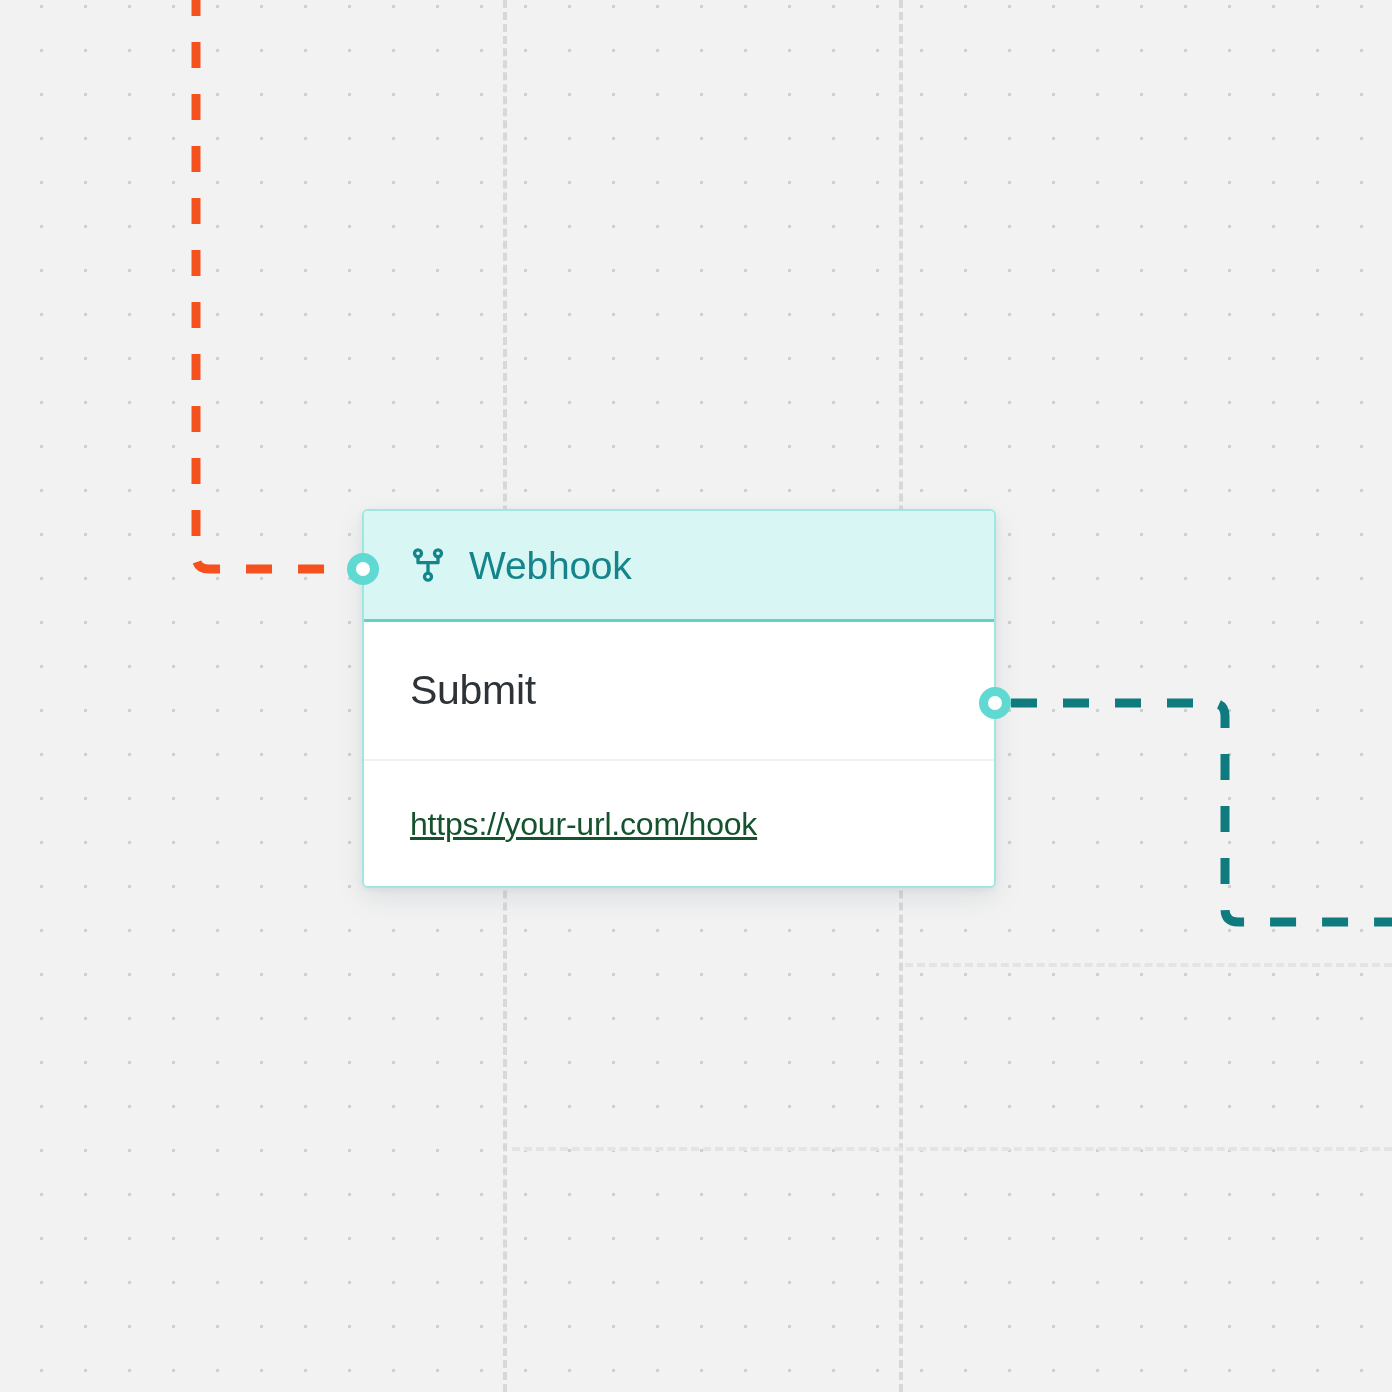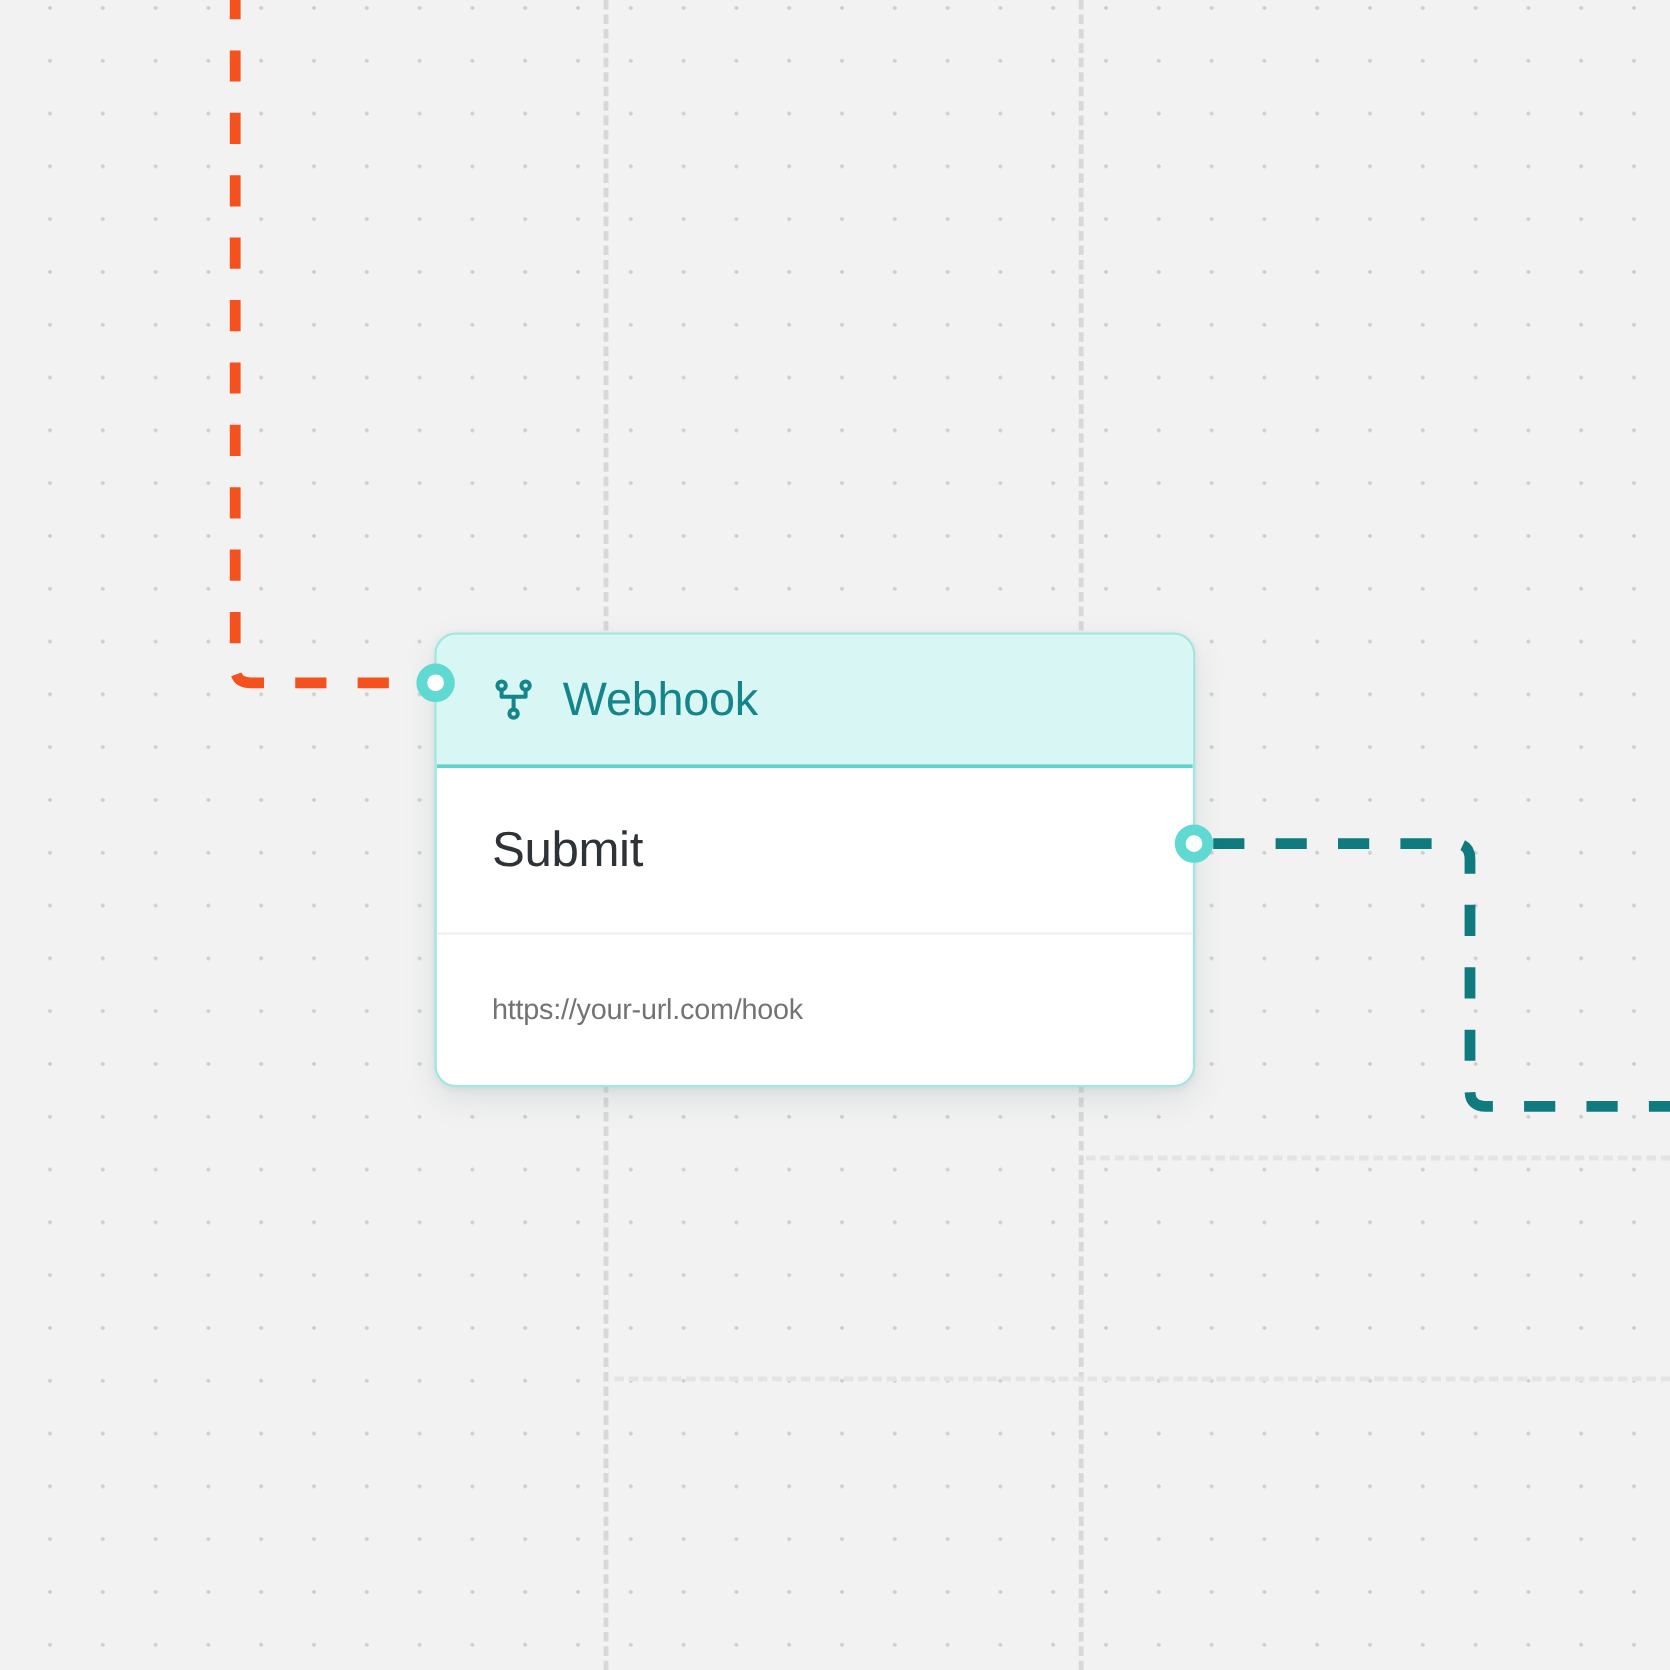--- a/index.html
+++ b/index.html
@@ -50,24 +50,24 @@
     inset: 0;
     width: 1392px;
     height: 1392px;
     pointer-events: none;
   }
 
   
   .node {
     position: absolute;
     left: 362px;
-    top: 527px;
+    top: 509px;
     width: 634px;
     border: 2px solid #9fe8e2;
-    border-radius: 18px;
+    border-radius: 6px;
     background: #ffffff;
     box-shadow: 0 10px 26px rgba(120, 130, 140, 0.16),
                 0 2px 6px rgba(120, 130, 140, 0.10);
     overflow: hidden;
     box-sizing: border-box;
   }
 
   .node-header {
     display: flex;
     align-items: center;
@@ -115,24 +115,25 @@
     color: #2e3338;
     letter-spacing: -0.3px;
     line-height: 1;
   }
 
   .row-url {
     height: 125px;
   }
 
   .row-url .row-text {
-    font-size: 24px;
-    color: #737373;
+    font-size: 32px;
+    color: #14532d;
     letter-spacing: -0.2px;
     line-height: 1;
+    text-decoration: underline;
   }
 
   
   .port {
     position: absolute;
     width: 32px;
     height: 32px;
     border-radius: 50%;
     background: #ffffff;
     border: 9px solid #5fd9d2;

